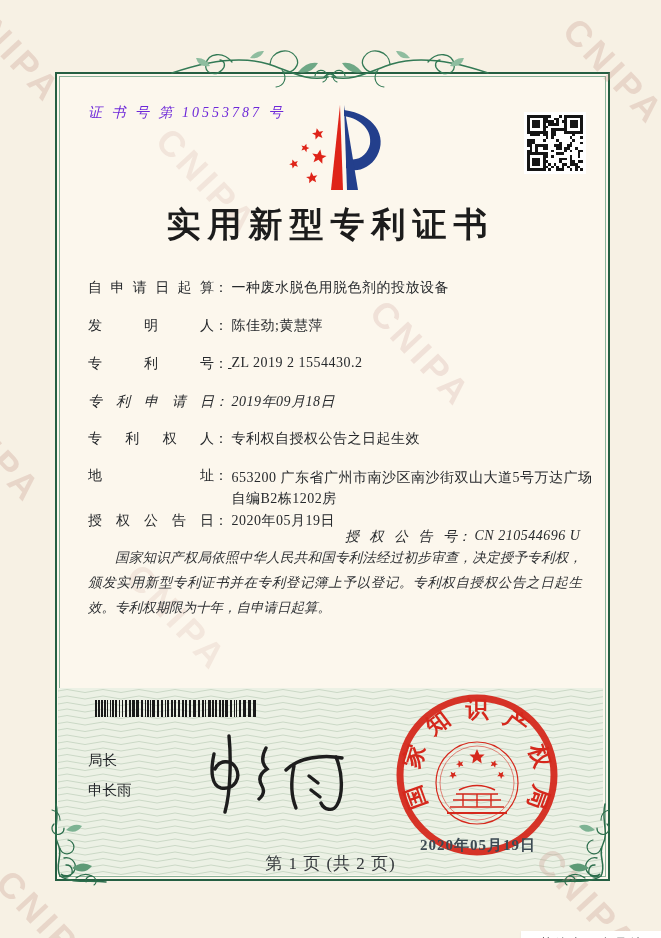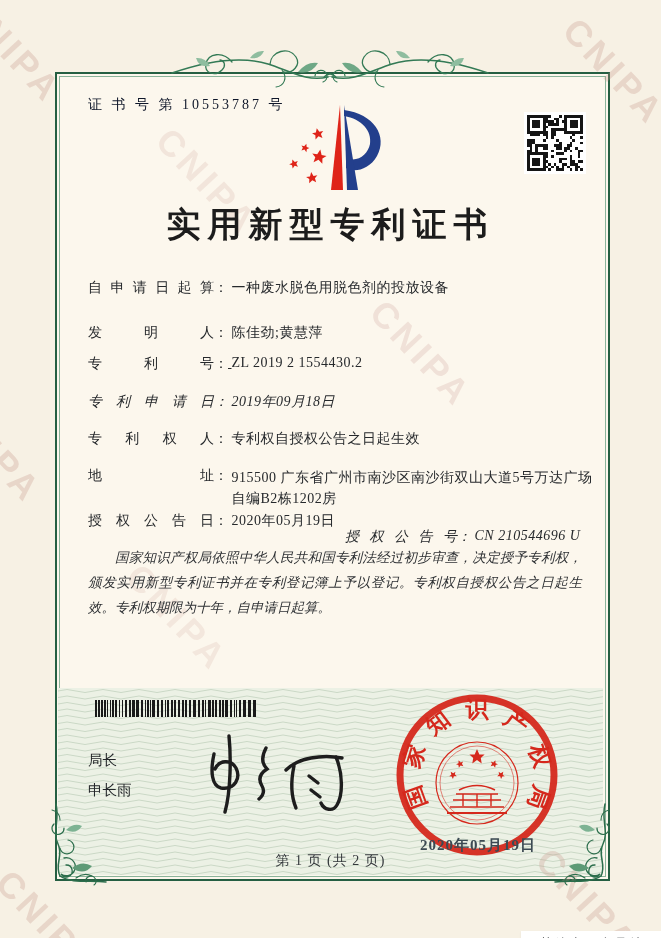--- a/index.html
+++ b/index.html
@@ -27,22 +27,23 @@
   .wm{
     position:absolute;z-index:2;font-family:"Liberation Sans","DejaVu Sans",sans-serif;
     font-weight:700;font-size:36px;letter-spacing:4px;color:rgba(199,152,139,0.30);
     transform:rotate(47deg);transform-origin:left top;white-space:nowrap;pointer-events:none;
   }
   
   .guilloche{position:absolute;left:58px;top:688px;z-index:1;}
   
   .content{position:absolute;inset:0;z-index:5;}
   .cert-number{
-    position:absolute;left:88px;top:96px;font-size:14px;color:#0f172a;
+    position:absolute;left:88px;top:104px;font-size:14px;color:#6d28d9;
     letter-spacing:3px;
+    font-style:italic;
   }
   .logo{position:absolute;left:278px;top:102px;}
   .qr{position:absolute;left:524px;top:112px;background:#fff;padding:3px;line-height:0;}
   .doc-title{
     position:absolute;left:0;top:202px;width:661px;text-align:center;
     font-size:34px;font-weight:700;color:#1c1c1c;letter-spacing:7px;
   }
   .fields{position:absolute;left:88px;top:279px;width:500px;font-size:14px;color:#26292c;}
   .frow{position:absolute;left:0;white-space:nowrap;}
   .f-label{
@@ -66,21 +67,21 @@
     font-size:14.5px;font-weight:400;color:#232629;line-height:30px;
   }
   .signature{position:absolute;left:190px;top:732px;}
   .seal{position:absolute;left:392px;top:690px;}
   .seal-date{
     position:absolute;left:398px;top:836px;width:160px;text-align:center;
     font-size:15px;font-weight:700;color:#3c4a53;letter-spacing:1px;
   }
   .page-indicator{
     position:absolute;left:0;top:852px;width:661px;text-align:center;
-    font-size:14px;color:#34383c;letter-spacing:1px;
+    font-size:17px;color:#34383c;letter-spacing:1px;
   }
   .continuation{
     position:absolute;left:12px;top:890px;width:661px;text-align:right;margin-top:41px;
   }
   .continuation span{
     display:inline-block;background:#ffffff;padding:4px 16px;font-size:13px;
     font-style:italic;color:#2e3134;letter-spacing:2px;
     box-shadow:0 1px 2px rgba(0,0,0,0.06);
   }
 </style>
@@ -328,39 +329,39 @@
         </svg>
     </div>
 
     <div class="doc-title">实用新型专利证书</div>
 
     <div class="fields">
       <div class="frow" style="top:0;">
         <span class="f-label">自申请日起算</span><span class="f-colon">：</span>
         <span class="f-value">一种废水脱色用脱色剂的投放设备</span>
       </div>
-      <div class="frow" style="top:38px;margin-top:7px;">
+      <div class="frow" style="top:38px;">
         <span class="f-label">发明人</span><span class="f-colon">：</span>
         <span class="f-value">陈佳劲;黄慧萍</span>
       </div>
       <div class="frow" style="top:76px;text-decoration:underline;">
         <span class="f-label">专利号</span><span class="f-colon">：</span>
         <span class="f-value">ZL 2019 2 1554430.2</span>
       </div>
       <div class="frow" style="top:114px;font-style:italic;">
         <span class="f-label">专利申请日</span><span class="f-colon">：</span>
         <span class="f-value">2019年09月18日</span>
       </div>
       <div class="frow" style="top:151px;">
         <span class="f-label">专利权人</span><span class="f-colon">：</span>
         <span class="f-value">专利权自授权公告之日起生效</span>
       </div>
       <div class="frow" style="top:188px;">
         <span class="f-label">地址</span><span class="f-colon">：</span>
-        <span class="f-value wrap">915500 广东省广州市南沙区南沙街双山大道5号万达广场自编B2栋1202房</span>
+        <span class="f-value wrap">653200 广东省广州市南沙区南沙街双山大道5号万达广场自编B2栋1202房</span>
       </div>
       <div class="frow" style="top:233px;">
         <span class="f-label">授权公告日</span><span class="f-colon">：</span>
         <span class="f-value">2020年05月19日</span>
         <span class="grp2">
           <span class="f-label">授权公告号</span><span class="f-colon">：</span>
           <span class="f-value">CN 210544696 U</span>
         </span>
       </div>
     </div>

